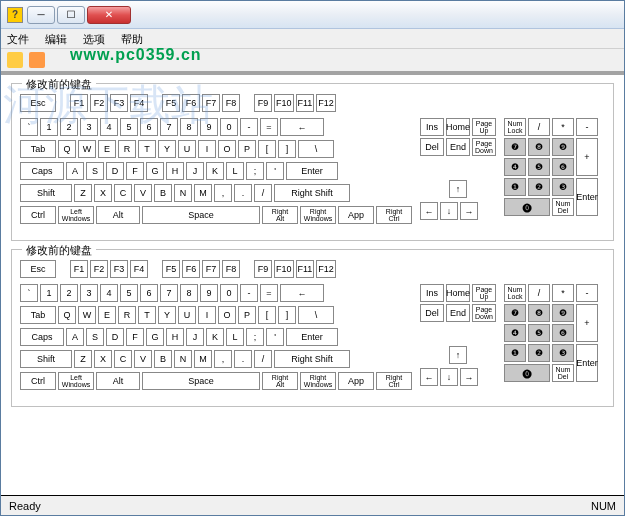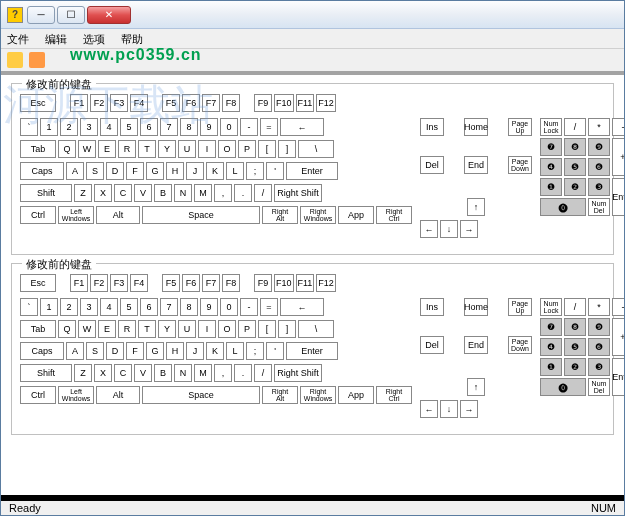--- a/index.html
+++ b/index.html
@@ -23,24 +23,24 @@
 .kbrow{display:flex;gap:2px;margin-bottom:2px;align-items:flex-start}
 .kbbody{display:flex;gap:8px}
 .keys-main{display:flex;flex-direction:column;gap:2px}
 .keys-nav{display:flex;flex-direction:column;gap:2px}
 .keys-numpad{display:flex;flex-direction:column;gap:2px}
 .key{border:1px solid #888;background:#fff;height:18px;min-width:18px;display:flex;align-items:center;justify-content:center;font-size:9px;cursor:pointer;padding:0 1px;line-height:1;text-align:center}
 .key.dark{background:#c8c8c8}
 .key.w20{width:36px}
 .key.w25{width:44px}
 .key.w30{width:52px}
-.key.w40{width:48px}
+.key.w40{width:76px}
 .key.wspace{width:118px}
-.navblock{display:grid;grid-template-columns:repeat(3,24px);gap:20px}
-.statusbar{height:20px;background:#f0f0f0;border-top:6px solid #000000;display:flex;align-items:center;padding:0 8px;justify-content:space-between}
+.navblock{display:grid;grid-template-columns:repeat(3,24px);gap:2px}
+.statusbar{height:20px;background:#f0f0f0;border-top:1px solid #000000;display:flex;align-items:center;padding:0 8px;justify-content:space-between}
 </style>
 </head>
 <body>
 
 <div class="window">
   <div class="titlebar">
     <div class="titlebar-icon">?</div>
     <div class="winbtns">
       <div class="winbtn">─</div>
       <div class="winbtn">☐</div>

